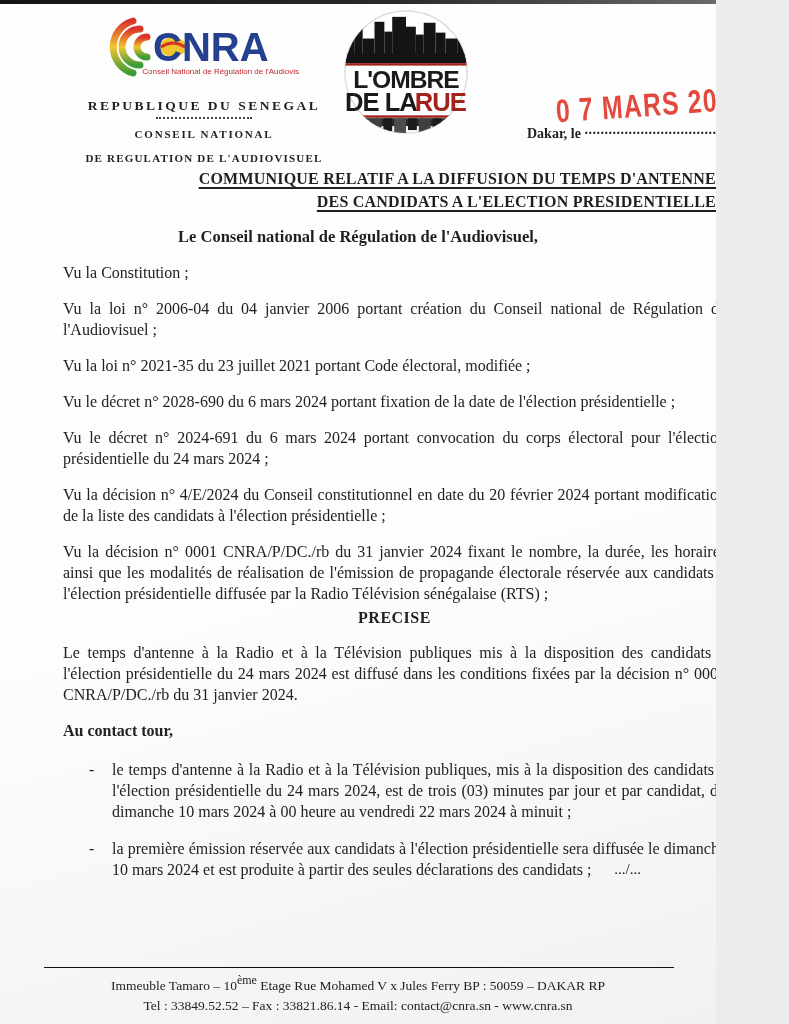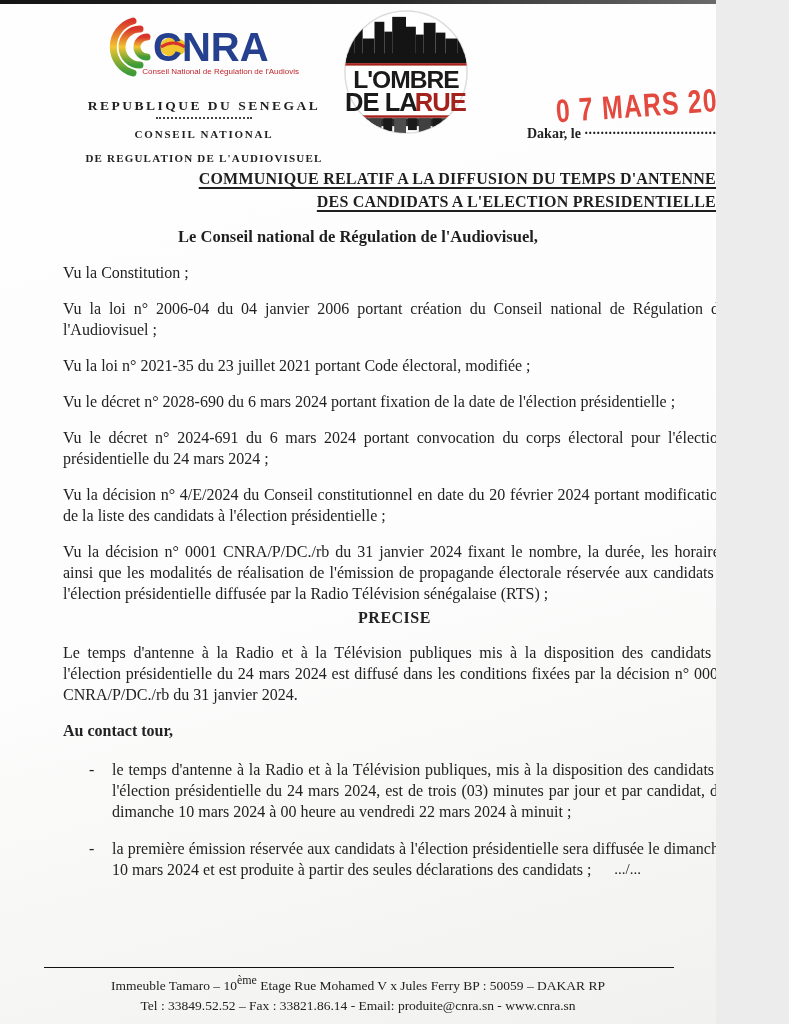--- a/index.html
+++ b/index.html
@@ -168,15 +168,15 @@
     <div class="bullet">
       <span class="dash">-</span>
       <span>la première émission réservée aux candidats à l'élection présidentielle sera diffusée le dimanche 10 mars 2024 et est produite à partir des seules déclarations des candidats  ;</span>
       <span class="continuation">.../...</span>
     </div>
   </div>
 
   <div class="footer-rule"></div>
   <div class="doc-footer">
     <div><span>Immeuble Tamaro – 10</span><sup>ème</sup><span> Etage Rue Mohamed V x Jules Ferry BP : 50059 – DAKAR RP</span></div>
-    <div>Tel : 33849.52.52 – Fax : 33821.86.14  -  Email: produite@cnra.sn   - www.cnra.sn</div>
+    <div>Tel : 33849.52.52 – Fax : 33821.86.14  -  Email: contact@cnra.sn   - www.cnra.sn</div>
   </div>
 </div>
 
 </body></html>

